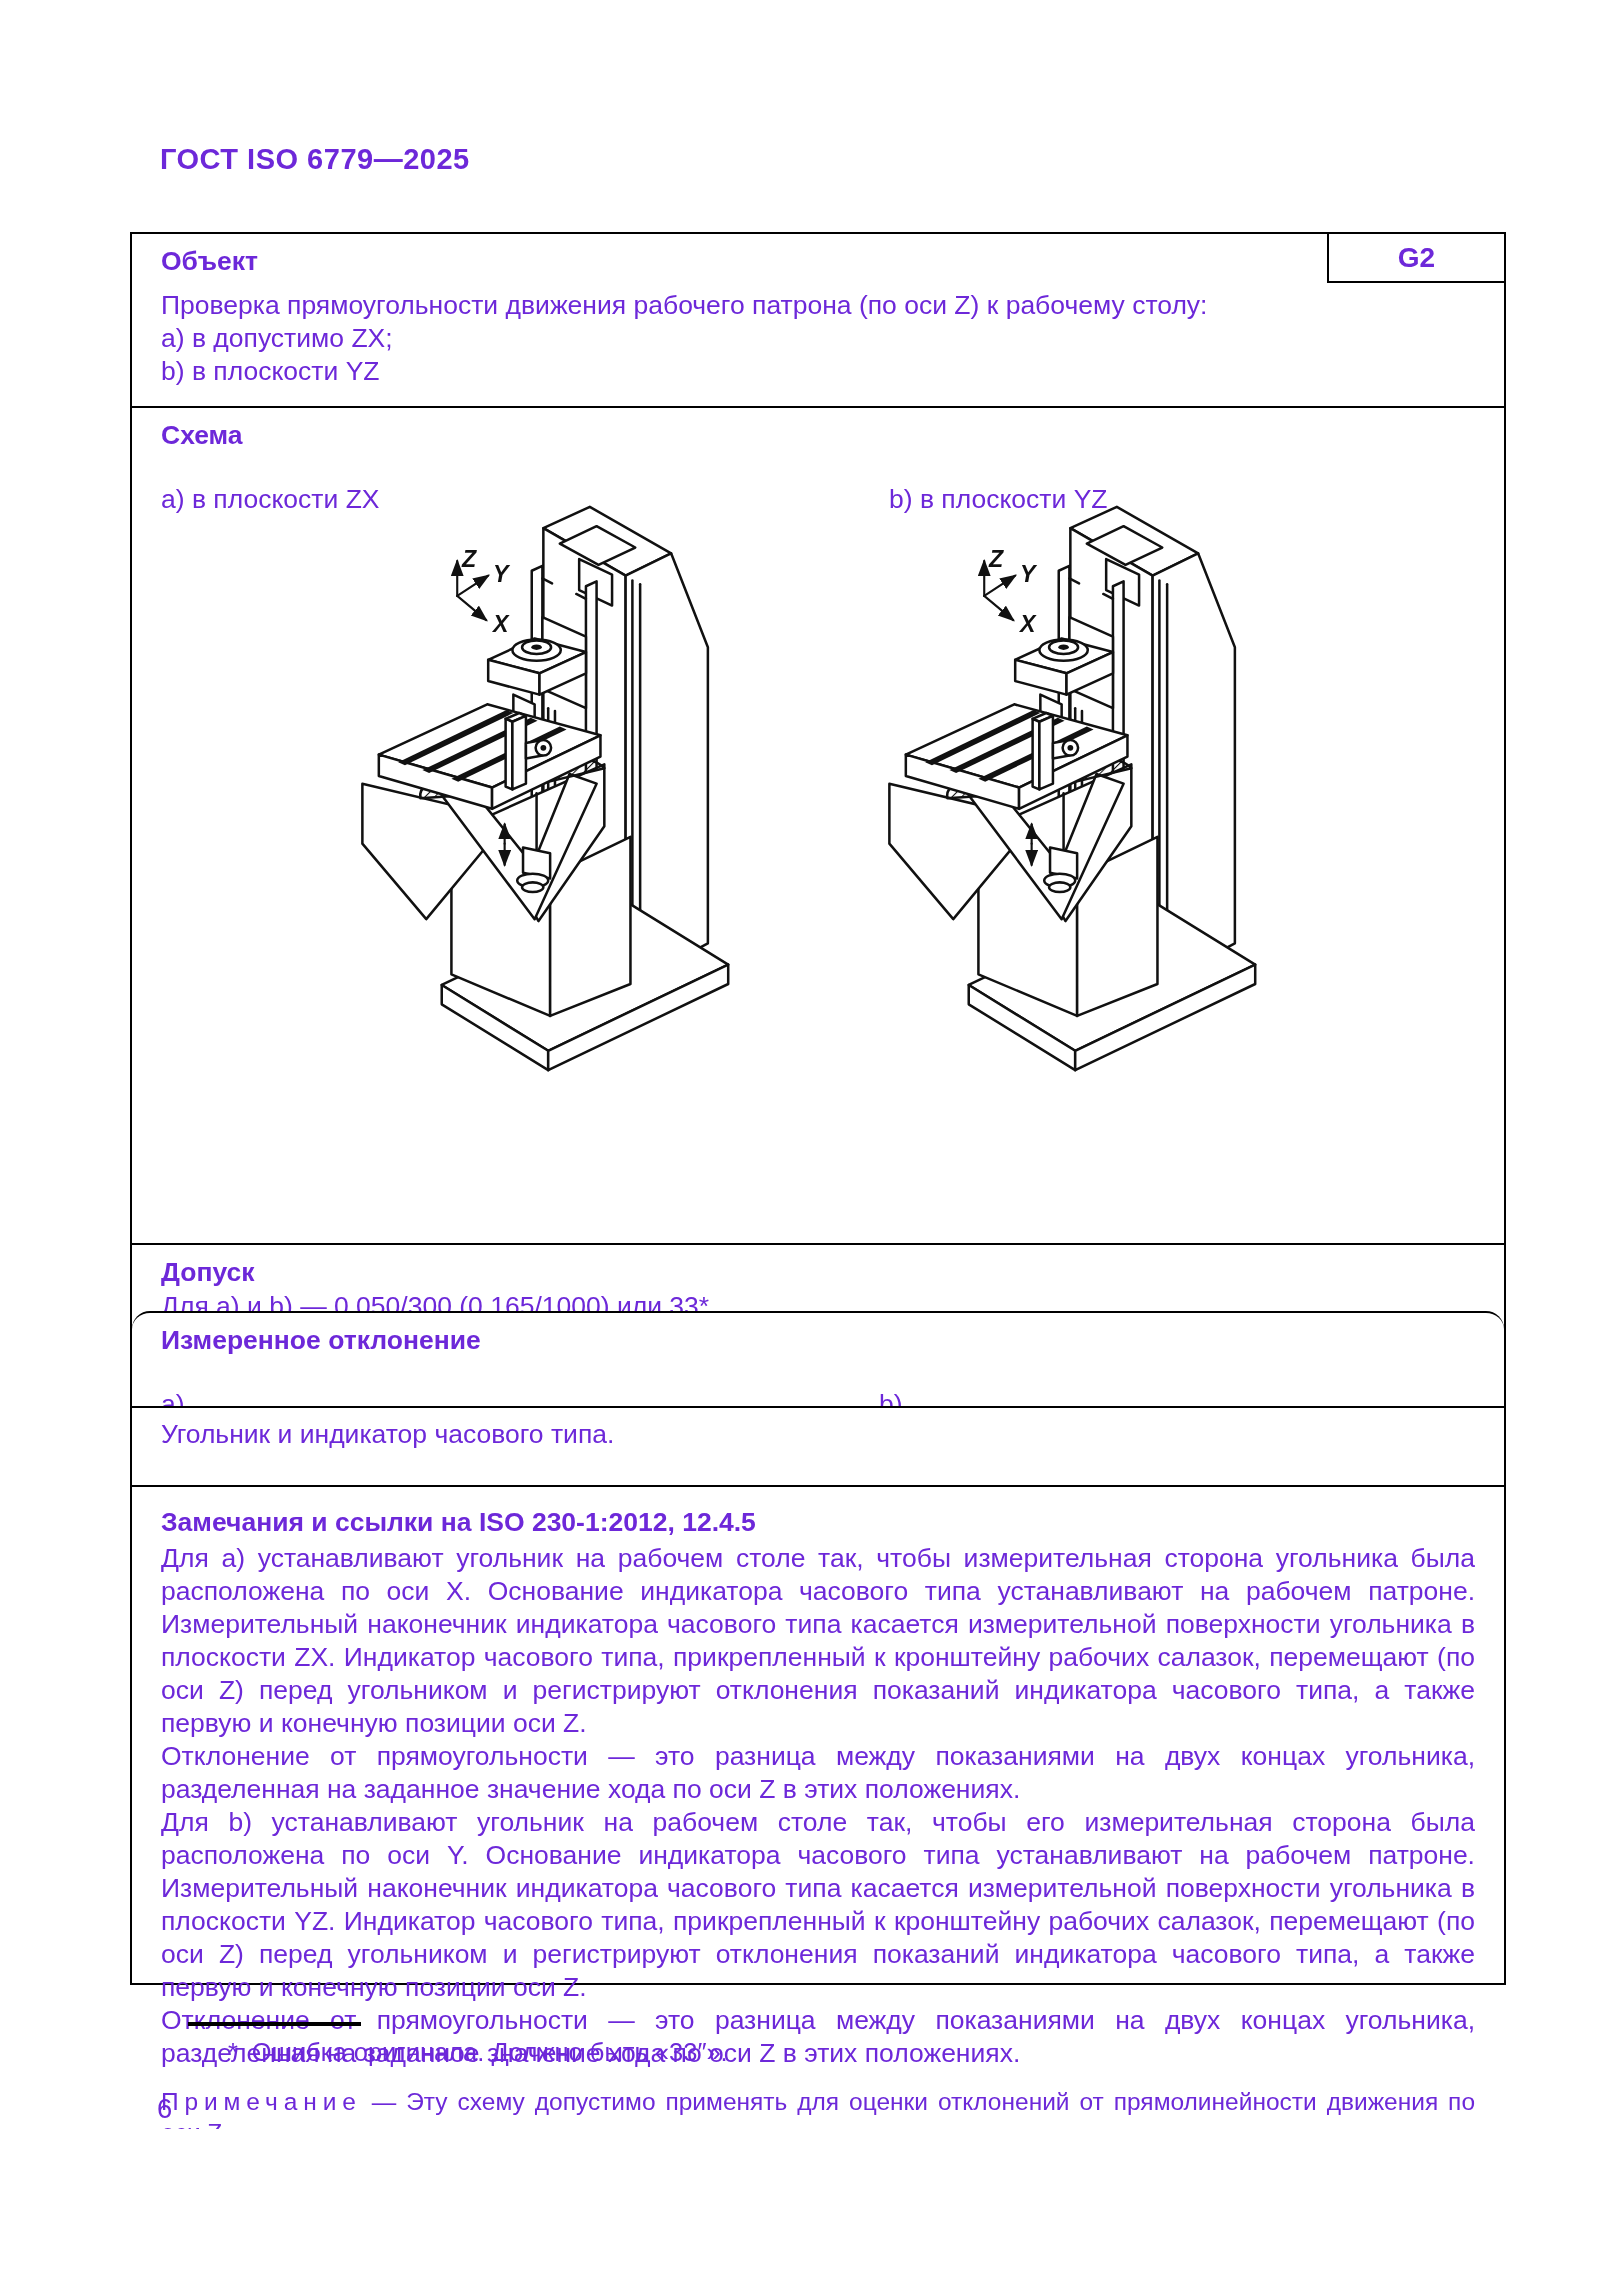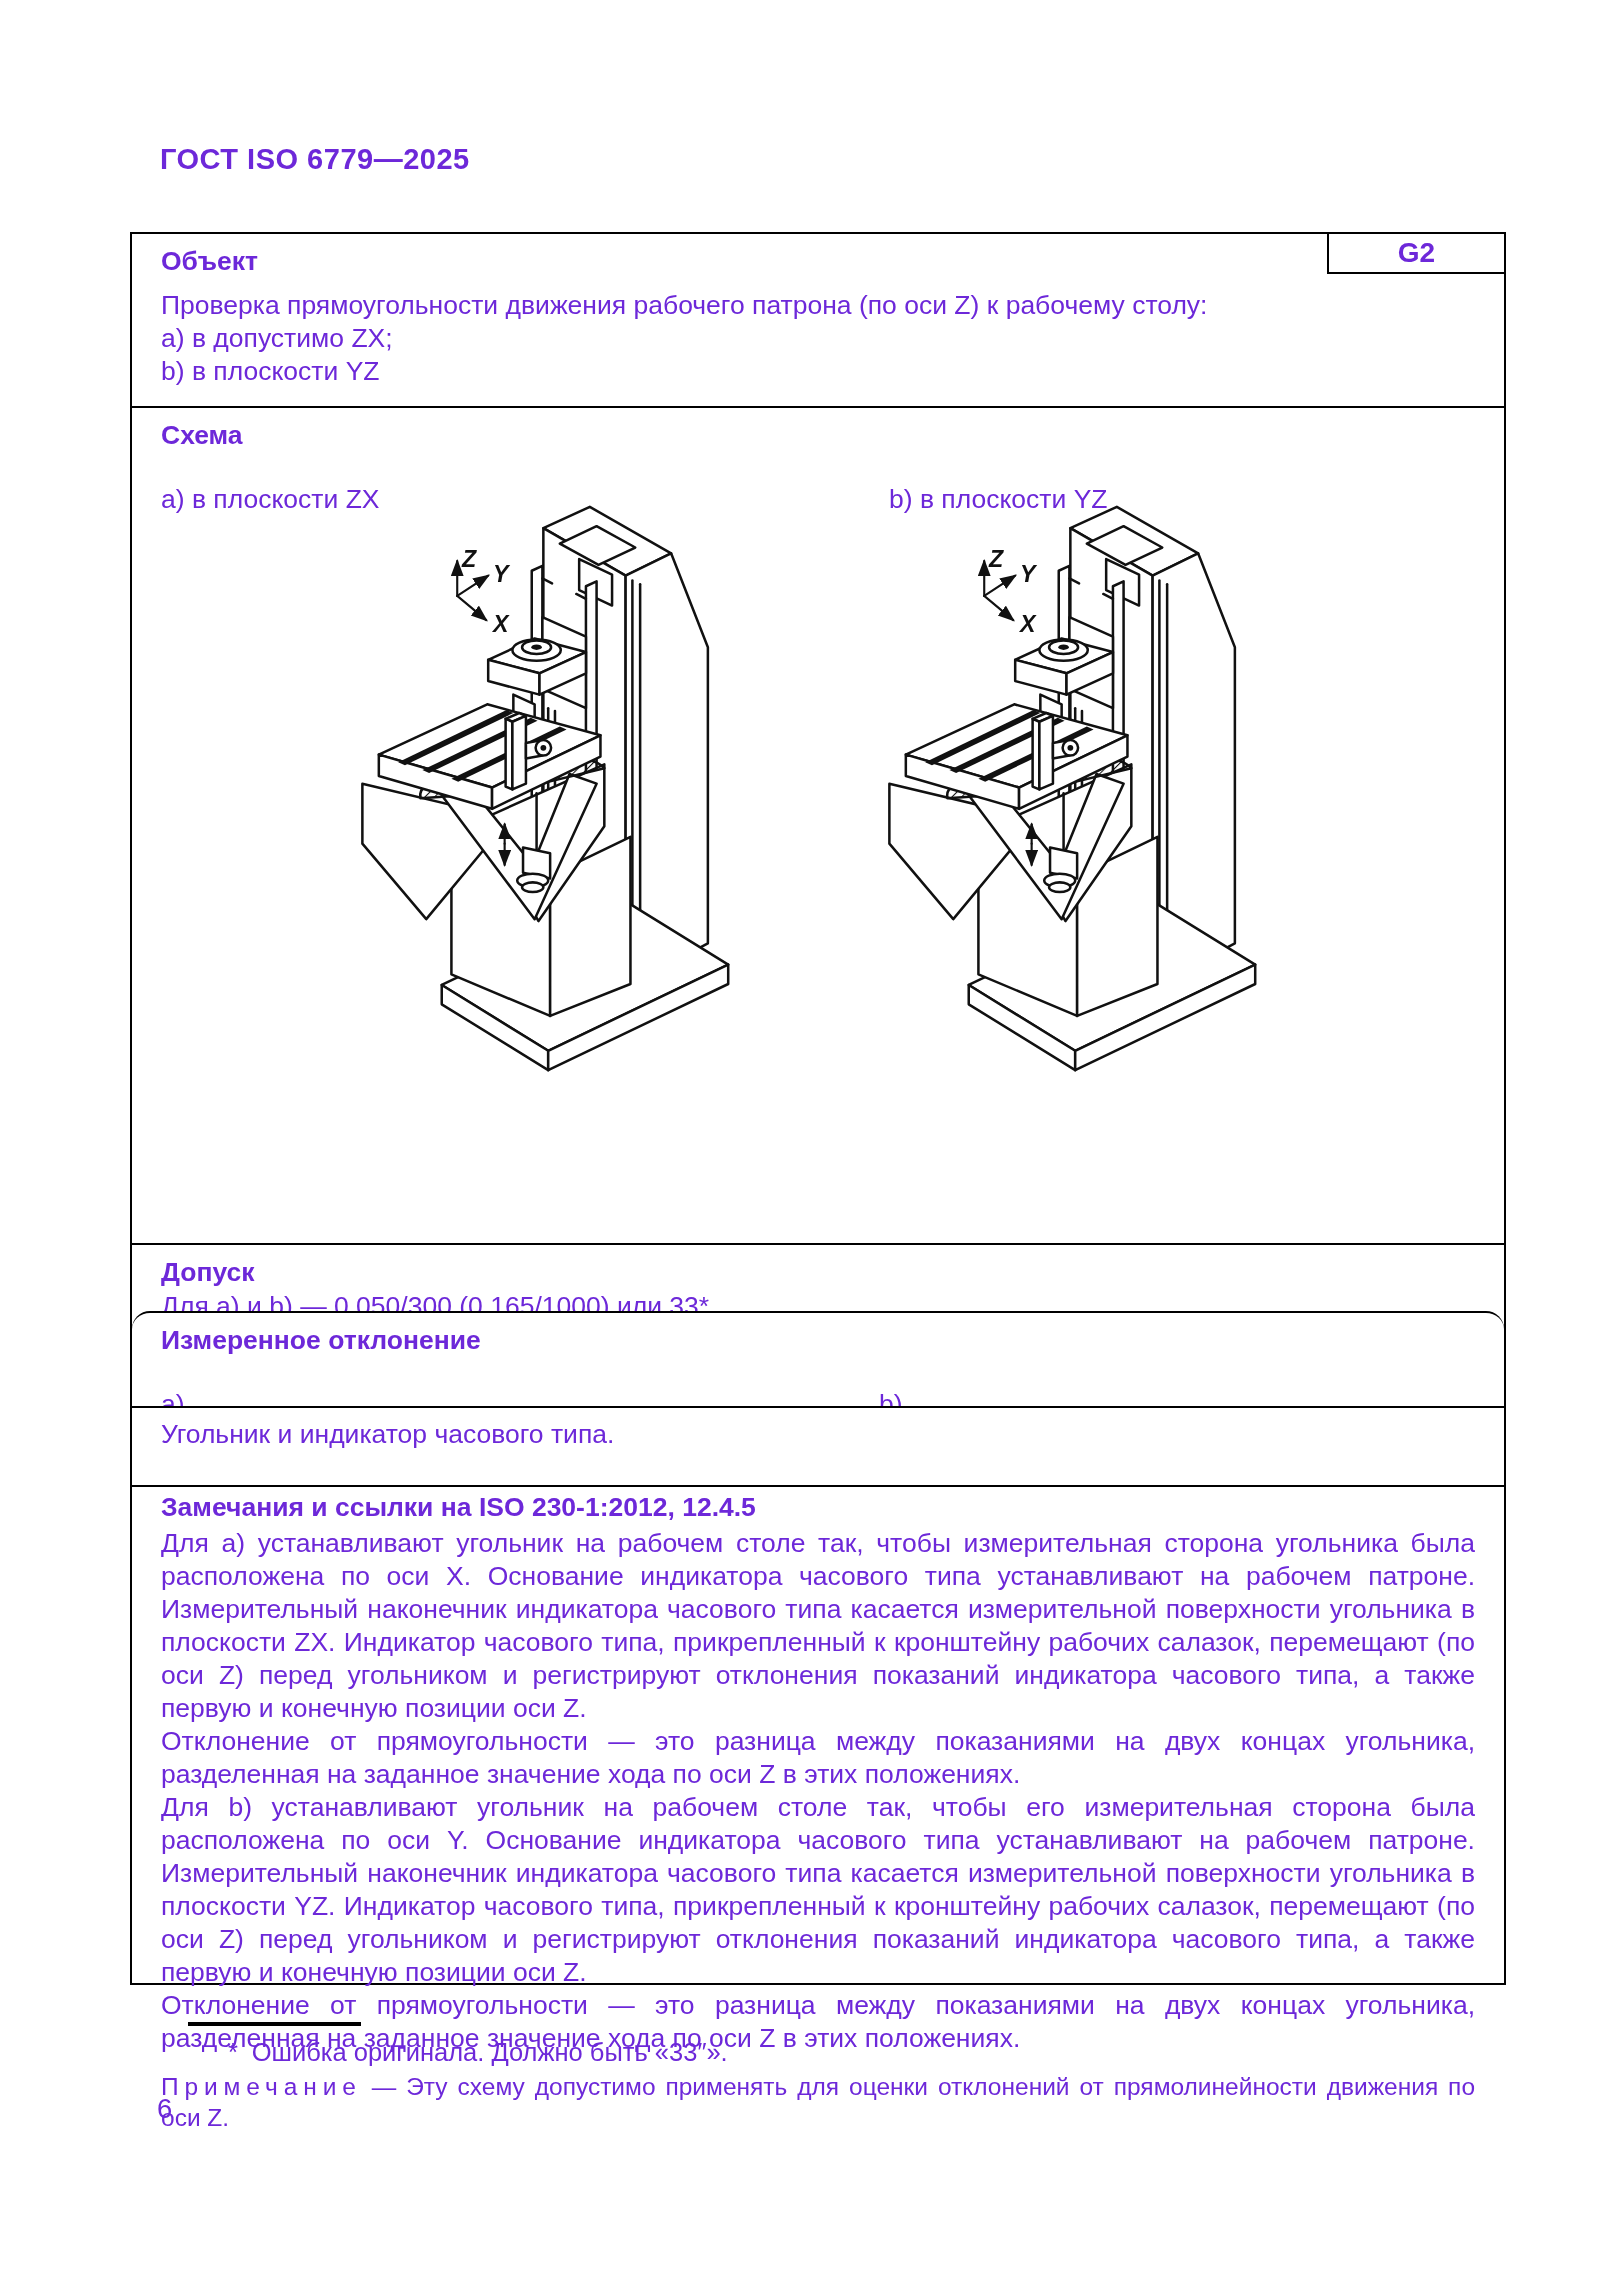--- a/index.html
+++ b/index.html
@@ -19,23 +19,23 @@
   }
   .row { position:relative; padding:9.8px 29px 0 29px; overflow:hidden; }
   .row + .row { border-top:2.9px solid #000; }
   .row-title { font-size:26.5px; font-weight:bold; line-height:35px; }
   .body-text { font-size:26.5px; line-height:33px; }
   .row-object   { height:172px; }
   .row-schema   { height:837px; }
   .row-tolerance{ height:68px;  }
   .row-measured { height:95px;border-radius:18px;  }
   .row-means    { height:79px;  }
-  .row-notes    { height:644px; padding-top:3px; }
+  .row-notes    { height:644px; padding-top:18px; }
   .g2-cell {
-    position:absolute; top:0; right:0; width:177px; height:40px;
+    position:absolute; top:0; right:0; width:177px; height:49px;
     border-left:2.9px solid #000; border-bottom:2.9px solid #000;
     display:flex; align-items:center; justify-content:center;
     font-size:28px; font-weight:bold; background:#fff;
   }
   .object-desc { margin-top:9.8px; }
   .schema-label-a { position:absolute; left:29px;  top:76px; font-size:26.5px; }
   .schema-label-b { position:absolute; left:757px; top:76px; font-size:26.5px; }
   .diagram { position:absolute; top:95px; }
   .diagram-a { left:174px; }
   .diagram-b { left:701px; }

